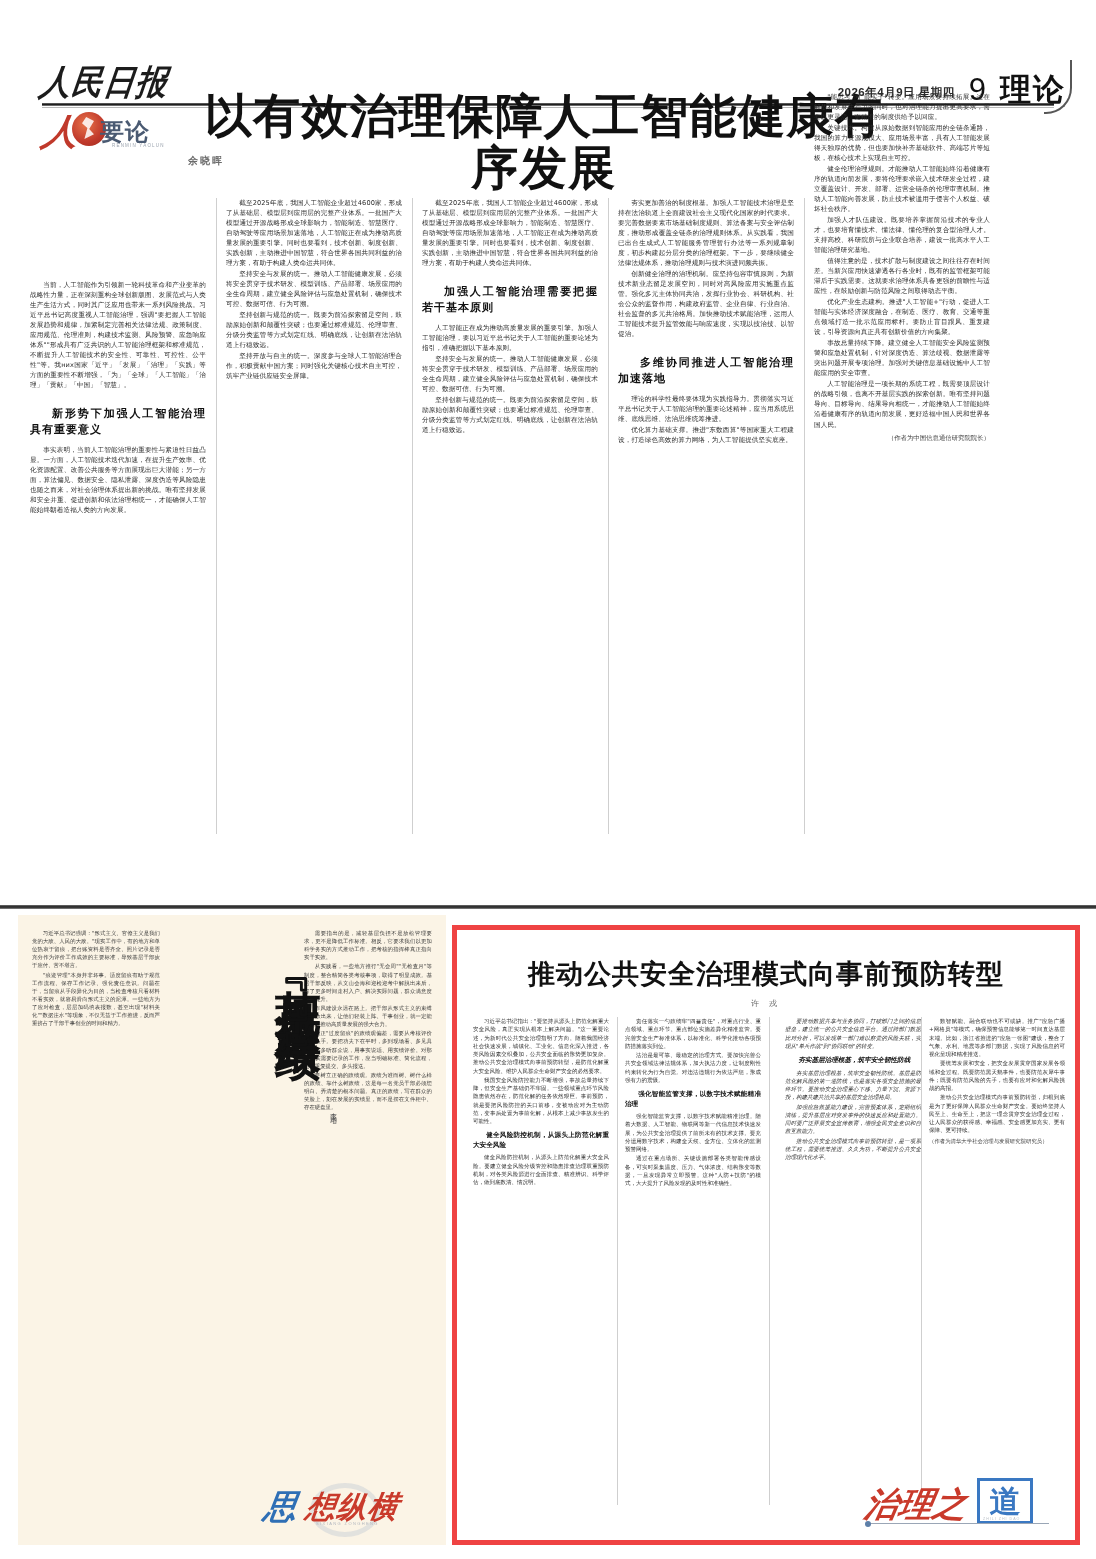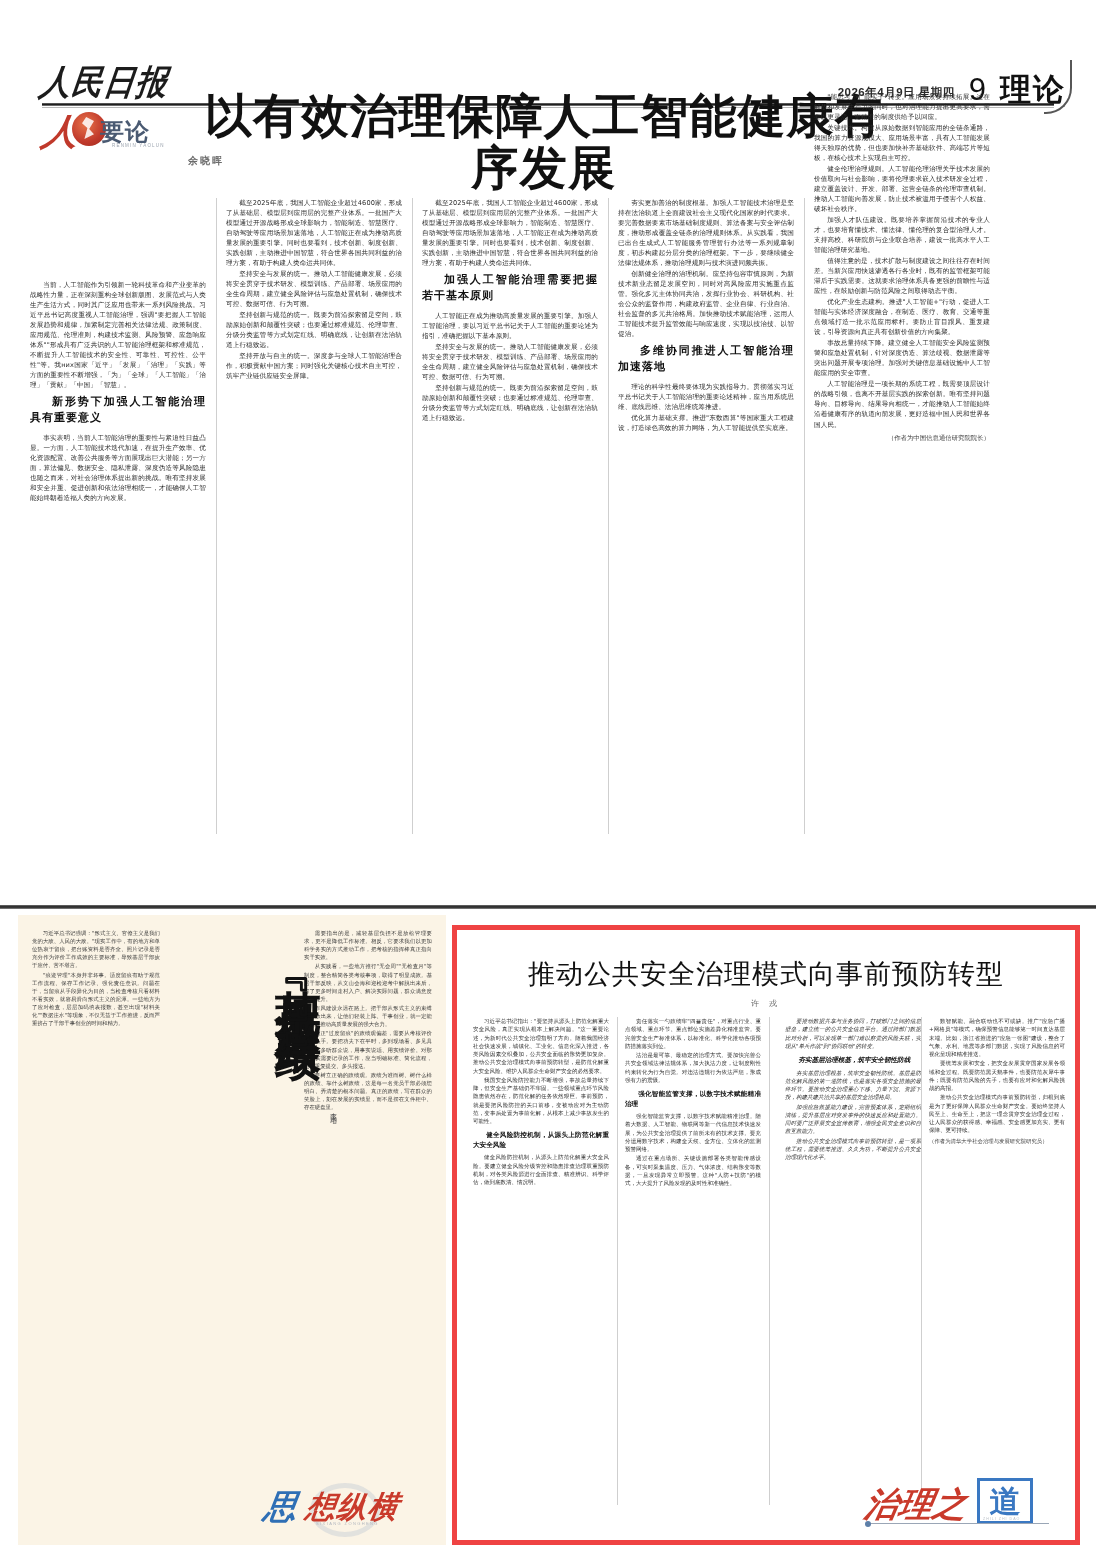--- a/index.html
+++ b/index.html
@@ -55,21 +55,21 @@
   .top-byline{position:absolute;left:188px;top:92px;width:712px;
     font-size:10px;color:#6b6b6b;letter-spacing:2px;font-weight:bold;}
 
   .cols{position:absolute;left:30px;top:0;width:1036px;height:790px;}
   .col{position:absolute;top:0;box-sizing:border-box;}
   .vrule{position:absolute;top:0;width:1px;background:#cfcfcf;}
 
   .para{font-size:6.6px;line-height:1.52;text-align:justify;text-indent:2em;
     color:#2b2b2b;margin:0 0 1px 0;letter-spacing:.1px;
     font-family:"DejaVu Sans","Liberation Sans",sans-serif;}
-  .subhead{font-size:11px;font-weight:700;line-height:1.45;margin:4px 0 7px 0;
+  .subhead{font-size:11px;font-weight:700;line-height:1.45;margin:16px 0 7px 0;
     text-align:justify;text-indent:2em;color:#111;letter-spacing:1px;
     font-family:"DejaVu Sans","Liberation Sans",sans-serif;}
   .attrib{font-size:6.4px;text-align:right;color:#3a3a3a;margin-top:4px;
     font-family:"DejaVu Sans","Liberation Sans",sans-serif;}
 
   
   .mid-div{position:absolute;left:0;top:905px;width:1096px;height:4px;
     background:linear-gradient(to bottom,#707070,#1c1c1c,#8a8a8a);}
 
   
@@ -91,21 +91,21 @@
   .sx-rest{position:absolute;left:42px;top:4px;font-size:30px;font-weight:700;font-style:italic;
     color:#c93a2b;letter-spacing:1px;font-family:"Liberation Serif",serif;transform:skewX(-8deg);}
   .sx-halo{position:absolute;left:46px;top:0;width:60px;height:44px;border-radius:50%;
     border:5px solid rgba(150,170,200,.25);}
   .sx-sub{position:absolute;left:52px;top:38px;font-size:4px;color:#b3b8c0;letter-spacing:1.4px;
     font-family:"Liberation Sans",sans-serif;}
 
   
   .br{position:absolute;left:452px;top:925px;width:628px;height:620px;
     border:5px solid #ef4343;background:#fff;box-sizing:border-box;padding:16px 16px 10px 16px;}
-  .br-headline{text-align:center;font-size:27px;font-weight:400;letter-spacing:1px;color:#111;
+  .br-headline{text-align:center;font-size:27px;font-weight:700;letter-spacing:1px;color:#111;
     font-family:"DejaVu Serif","Liberation Serif",serif;margin:10px 0 6px 0;}
   .br-byline{text-align:center;font-size:8px;color:#666;letter-spacing:4px;margin-bottom:8px;}
   .br-cols{position:relative;width:100%;height:492px;}
   .br-col{position:absolute;top:0;box-sizing:border-box;}
   .br-para{font-size:5.5px;line-height:1.5;text-align:justify;text-indent:2em;color:#2e2e2e;
     margin:0 0 1px 0;font-family:"DejaVu Sans","Liberation Sans",sans-serif;}
   .br-sub{font-size:6.6px;font-weight:700;line-height:1.45;margin:6px 0 3px 0;
     text-align:justify;text-indent:2em;color:#111;
     font-family:"DejaVu Sans","Liberation Sans",sans-serif;}
   .br-attrib{font-size:5.4px;text-align:left;color:#3a3a3a;margin-top:3px;
@@ -182,21 +182,21 @@
         <p class="para">创新健全治理的治理机制。应坚持包容审慎原则，为新技术新业态留足发展空间，同时对高风险应用实施重点监管。强化多元主体协同共治，发挥行业协会、科研机构、社会公众的监督作用，构建政府监管、企业自律、行业自治、社会监督的多元共治格局。加快推动技术赋能治理，运用人工智能技术提升监管效能与响应速度，实现以技治技、以智促治。</p>
         <div class="subhead">多维协同推进人工智能治理加速落地</div>
         <p class="para">理论的科学性最终要体现为实践指导力。贯彻落实习近平总书记关于人工智能治理的重要论述精神，应当用系统思维、底线思维、法治思维统筹推进。</p>
         <p class="para">优化算力基础支撑。推进"东数西算"等国家重大工程建设，打造绿色高效的算力网络，为人工智能提供坚实底座。</p>
       </div>
       <div class="vrule" style="left:774px;top:136px;height:636px;"></div>
 
       <div class="col" style="left:784px;width:176px;top:30px;">
         <p class="para">"能思考"向"能实干"转变。应用场景要持续拓展。这在解放和发展生产力的同时，也对治理能力提出更高要求，需要以更灵活、更精准的制度供给予以回应。</p>
         <p class="para">关键技术。构建从原始数据到智能应用的全链条通路，我国的算力资源规模大、应用场景丰富，具有人工智能发展得天独厚的优势，但也要加快补齐基础软件、高端芯片等短板，在核心技术上实现自主可控。</p>
-        <p class="para">健全伦理治理规则。人工智能伦理治理关乎技术发展的价值取向与社会影响，要将伦理要求嵌入技术研发全过程，建立覆盖设计、开发、部署、运营全链条的伦理审查机制。推动人工智能向善发展，防止技术被滥用于侵害个人权益、破坏社会秩序。</p>
+        <p class="para">健全伦理治理规则。才能推动人工智能始终沿着健康有序的轨道向前发展，要将伦理要求嵌入技术研发全过程，建立覆盖设计、开发、部署、运营全链条的伦理审查机制。推动人工智能向善发展，防止技术被滥用于侵害个人权益、破坏社会秩序。</p>
         <p class="para">加强人才队伍建设。既要培养掌握前沿技术的专业人才，也要培育懂技术、懂法律、懂伦理的复合型治理人才。支持高校、科研院所与企业联合培养，建设一批高水平人工智能治理研究基地。</p>
         <p class="para">值得注意的是，技术扩散与制度建设之间往往存在时间差。当新兴应用快速渗透各行各业时，既有的监管框架可能滞后于实践需要。这就要求治理体系具备更强的前瞻性与适应性，在鼓励创新与防范风险之间取得动态平衡。</p>
         <p class="para">优化产业生态建构。推进"人工智能+"行动，促进人工智能与实体经济深度融合，在制造、医疗、教育、交通等重点领域打造一批示范应用标杆。要防止盲目跟风、重复建设，引导资源向真正具有创新价值的方向集聚。</p>
         <p class="para">事故总量持续下降。建立健全人工智能安全风险监测预警和应急处置机制，针对深度伪造、算法歧视、数据泄露等突出问题开展专项治理。加强对关键信息基础设施中人工智能应用的安全审查。</p>
         <p class="para">人工智能治理是一项长期的系统工程，既需要顶层设计的战略引领，也离不开基层实践的探索创新。唯有坚持问题导向、目标导向、结果导向相统一，才能推动人工智能始终沿着健康有序的轨道向前发展，更好造福中国人民和世界各国人民。</p>
         <div class="attrib">（作者为中国信息通信研究院院长）</div>
       </div>
 
     </div>
   </div>

